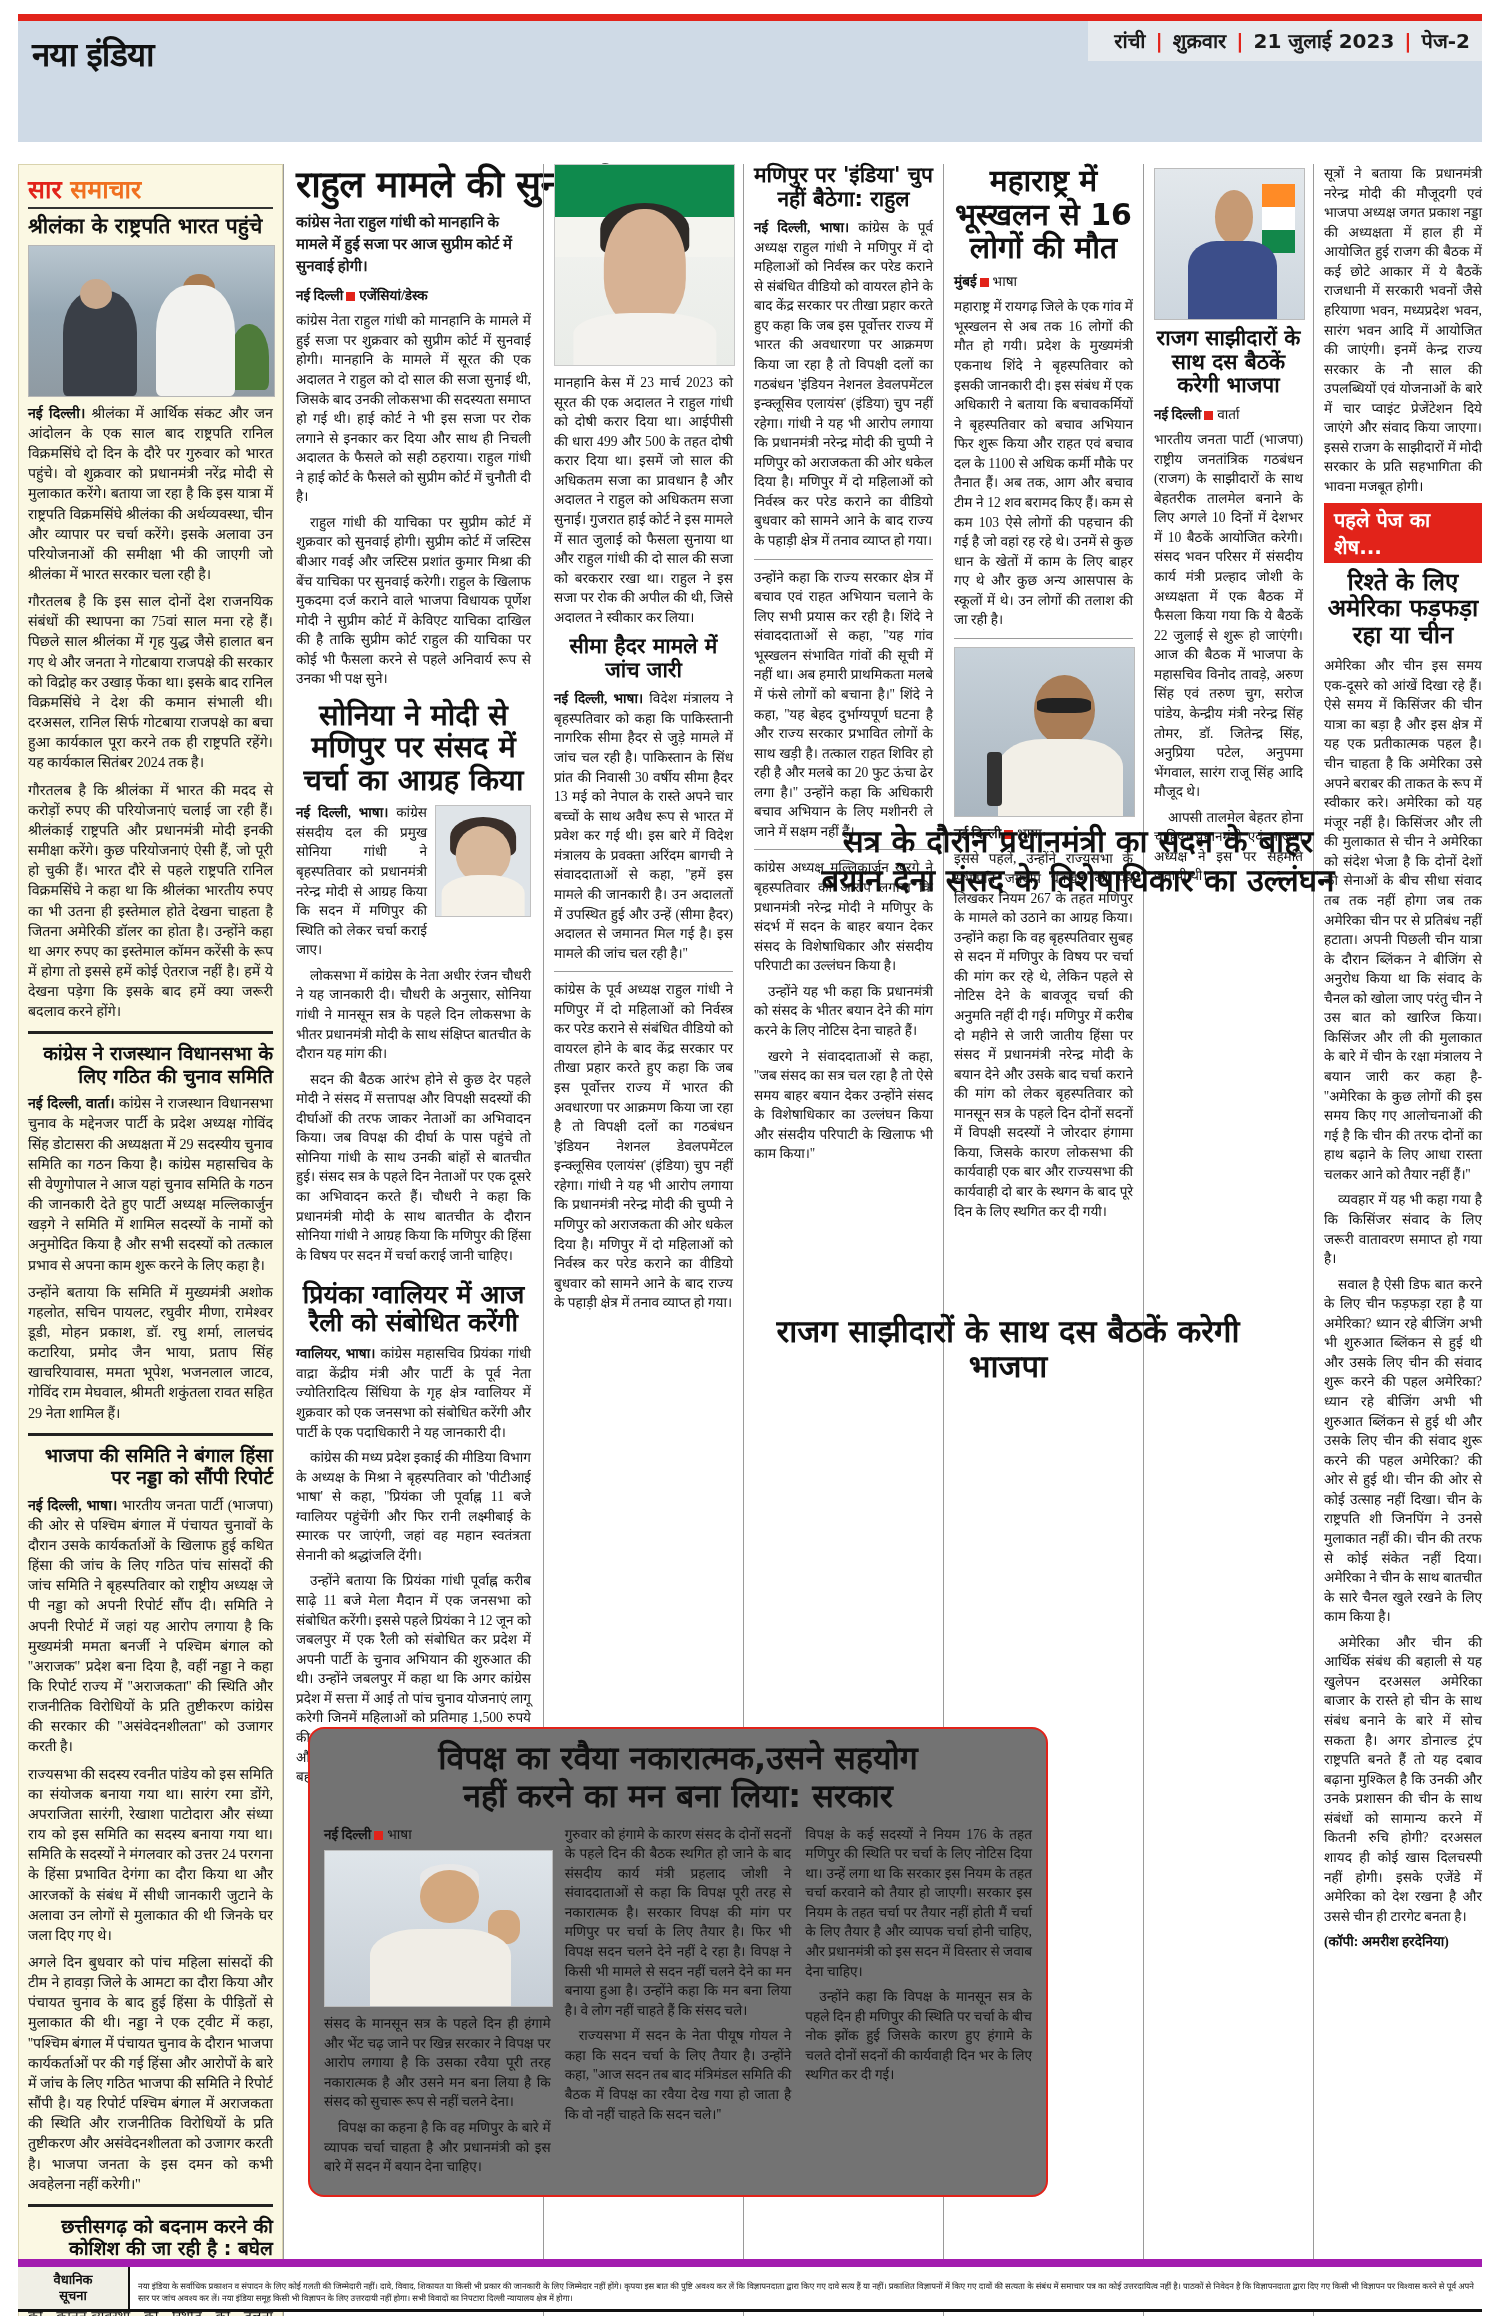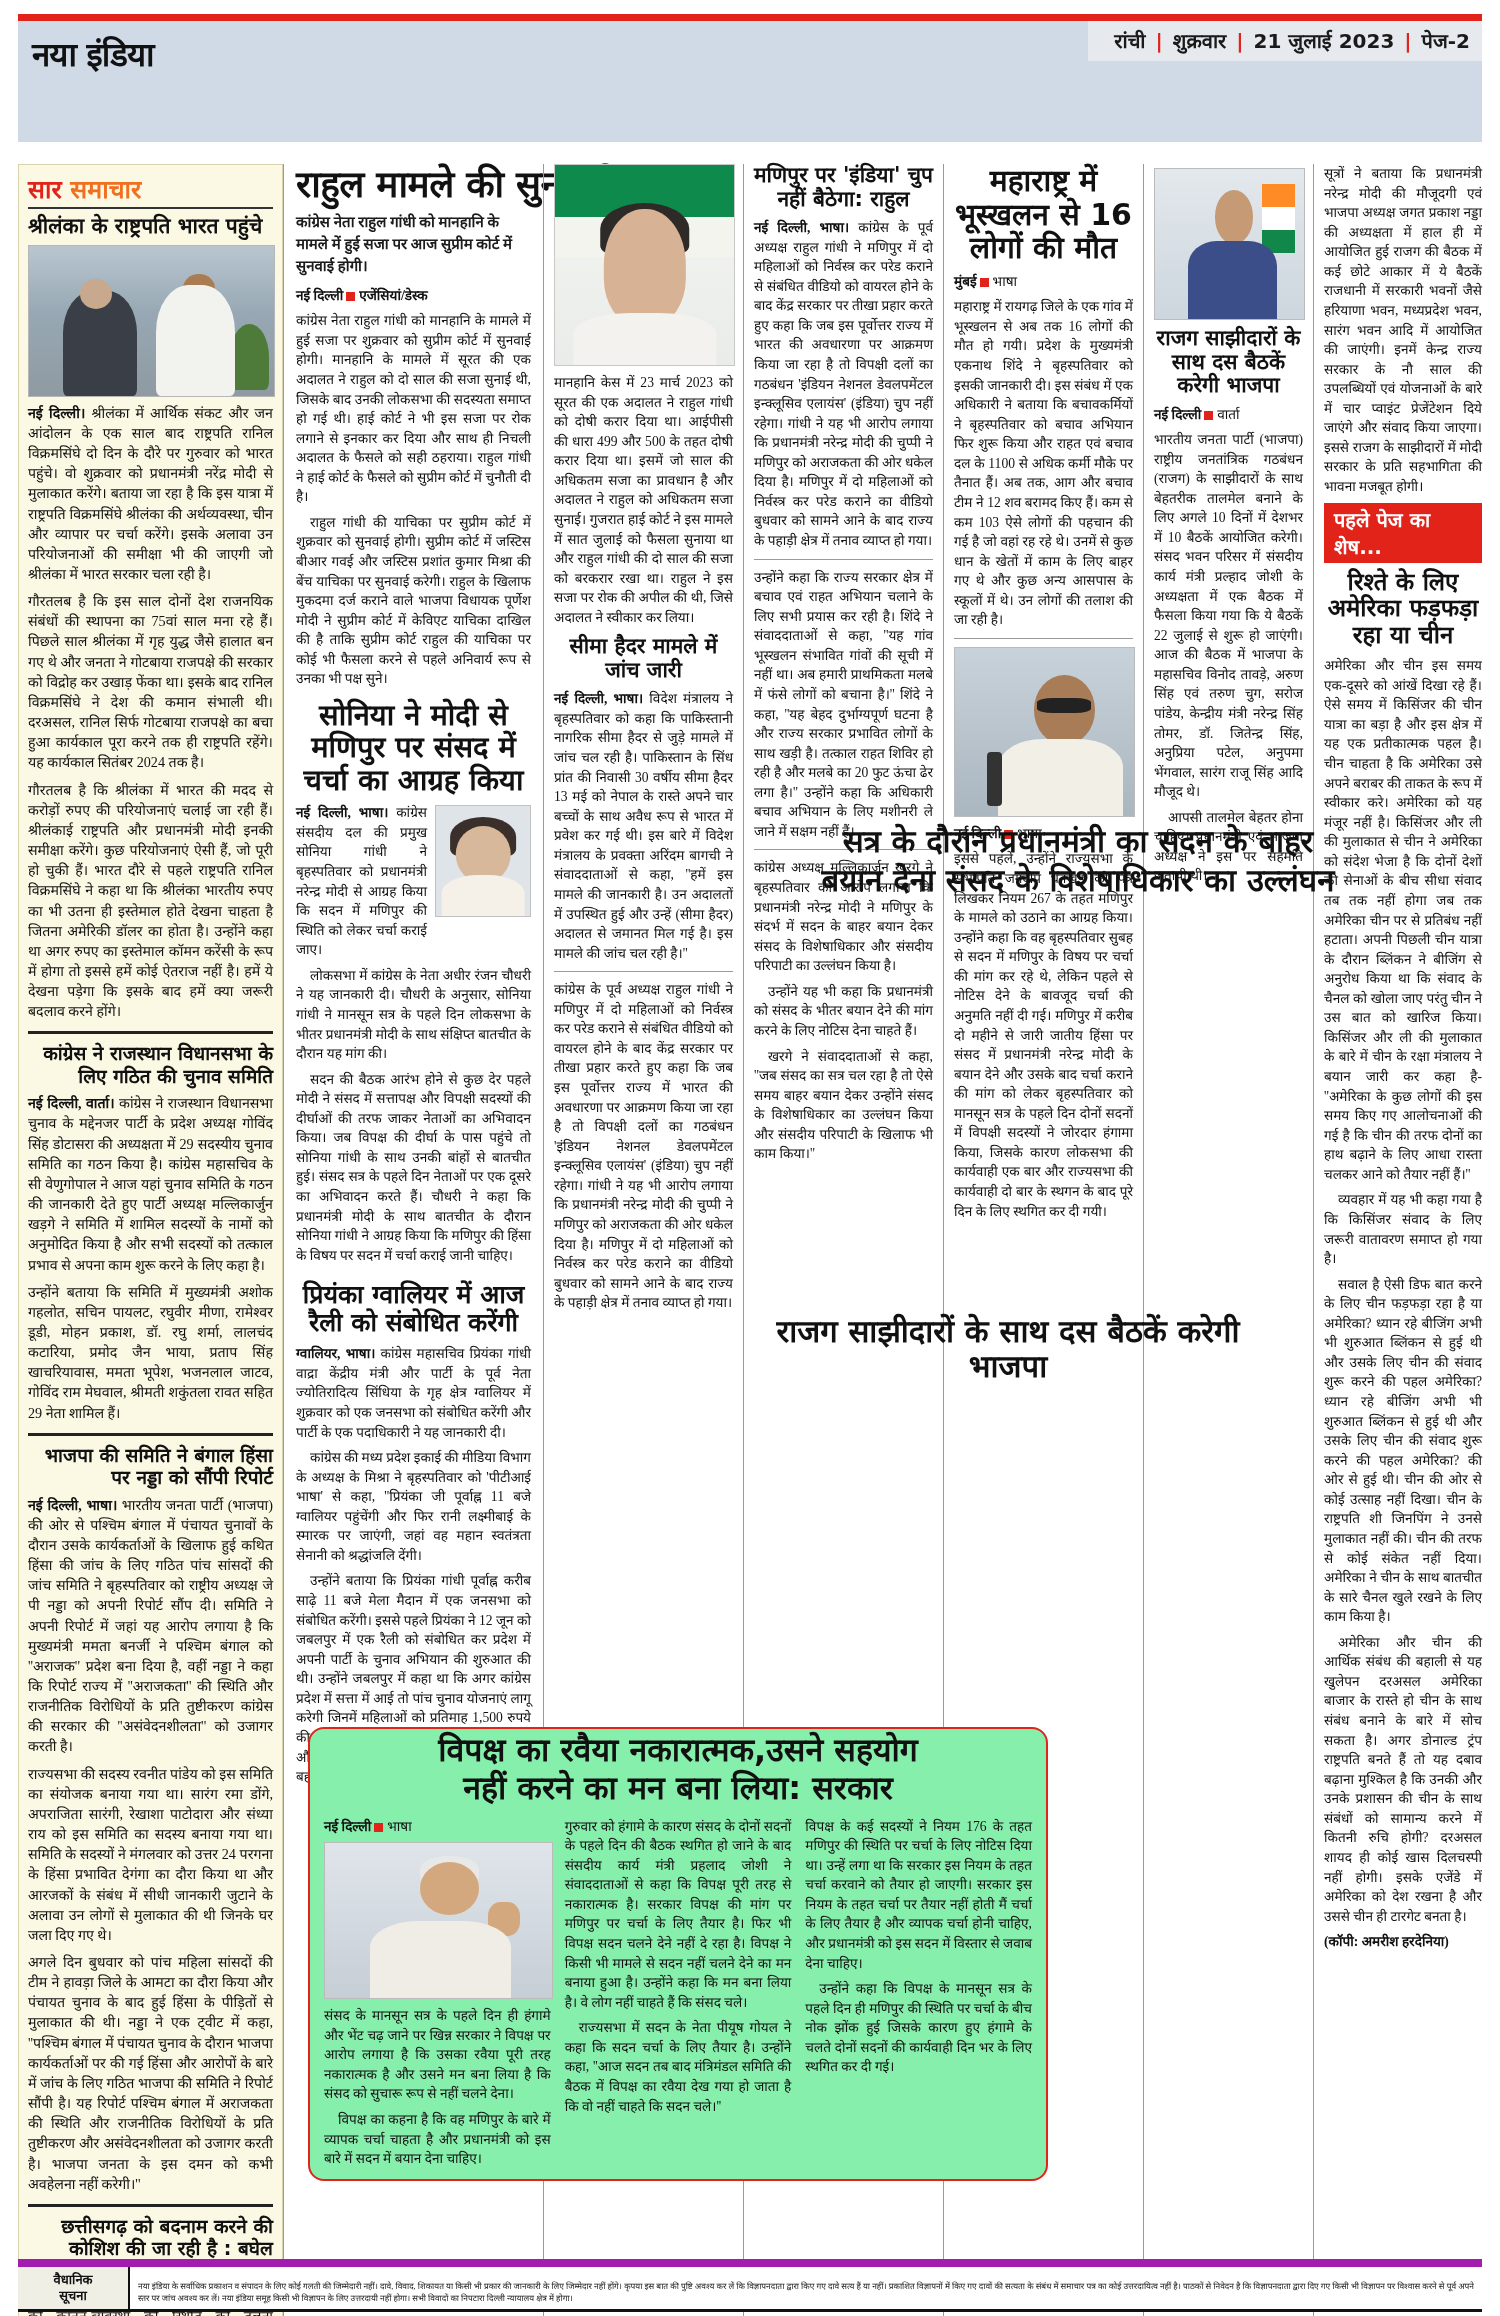--- a/index.html
+++ b/index.html
@@ -153,22 +153,22 @@
     width:100%;height:155px;position:relative;overflow:hidden;margin:4px 0 7px 0;
     background:linear-gradient(180deg,#dfe5ea 0%,#c6ced6 100%);border:1px solid #bbb;
   }
   .ph-goyal .f{position:absolute;left:42%;top:12%;width:26%;height:34%;background:#d3a87f;border-radius:50%;}
   .ph-goyal .h{position:absolute;left:42%;top:8%;width:26%;height:16%;background:#e8e8e8;border-radius:50% 50% 10% 10%;}
   .ph-goyal .b{position:absolute;left:20%;bottom:0;width:62%;height:50%;background:#f0ede6;border-radius:34% 34% 0 0;}
   .ph-goyal .hand{position:absolute;right:14%;top:38%;width:14%;height:22%;background:#d3a87f;border-radius:40%;}
 
   
   .redbox{
-    border:2px solid #e2231a;border-radius:16px;padding:4px 14px;
-    margin-top:8px;box-sizing:border-box;background:#86efac;
+    border:2px solid #e2231a;border-radius:16px;padding:12px 14px;
+    margin-top:8px;box-sizing:border-box;background:#737373;
   }
 
   
   .pp-banner{
     background:#e2231a;color:#fff;
     font-family:"DejaVu Sans","Liberation Sans",sans-serif;
     font-weight:bold;font-size:20px;padding:3px 10px;display:inline-block;
     margin-bottom:6px;
   }
 

